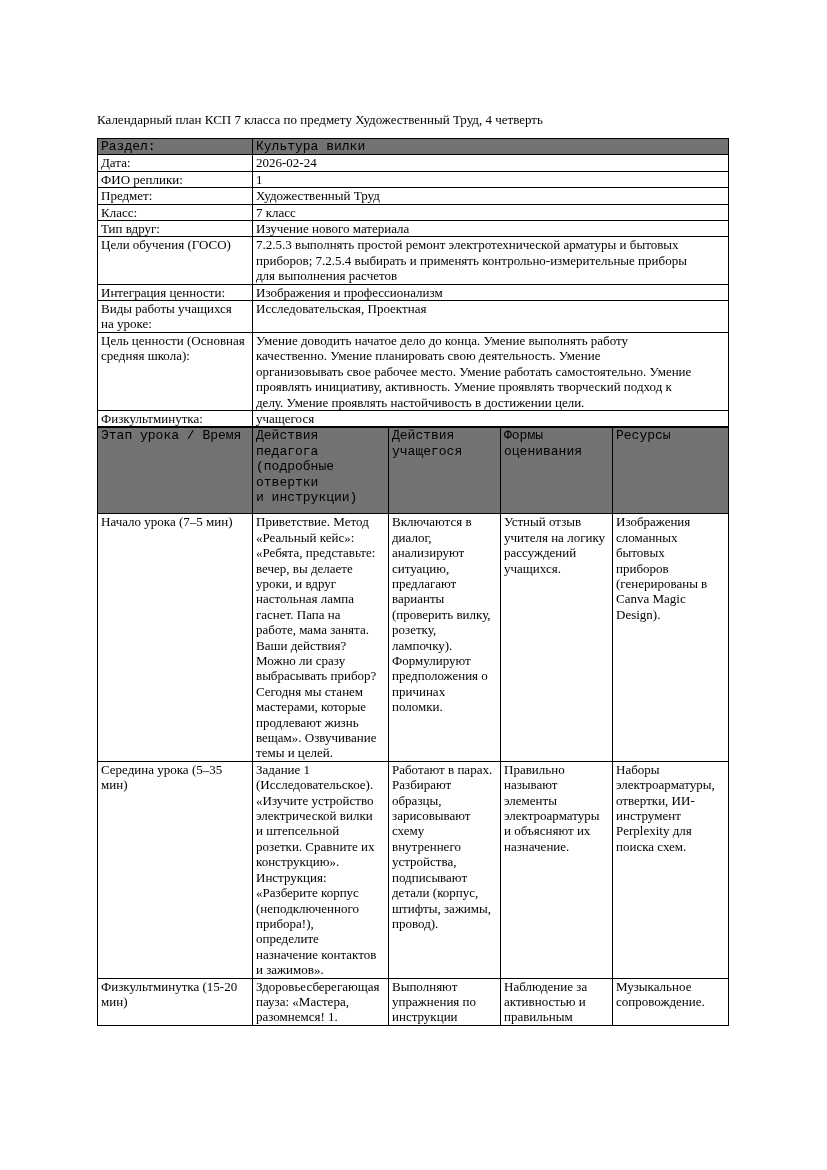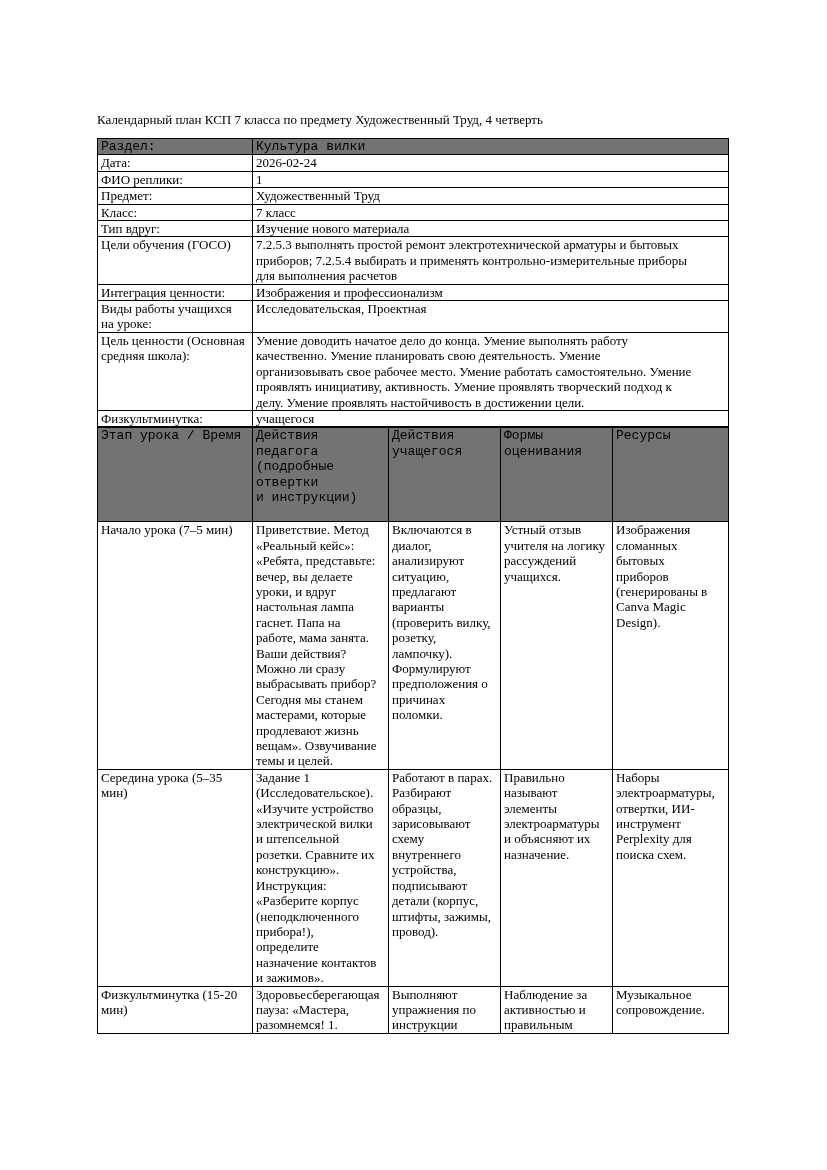--- a/index.html
+++ b/index.html
@@ -35,21 +35,21 @@
     text-align:left;
     vertical-align:top;
     padding:0 2px 0 3px;
     white-space:pre-line;
     overflow:hidden;
   }
   tr.shaded td, thead th {
     background:#737373;
     font-family:Liberation Mono, monospace;
   }
-  .lesson-table thead th { padding-bottom:16px; }
+  .lesson-table thead th { padding-bottom:8px; }
   .section-heading {
     font-size:13px;
     line-height:15px;
     margin:3px 0 3px 0;
   }
 </style>
 </head>
 <body>
 
 <div class="page">

